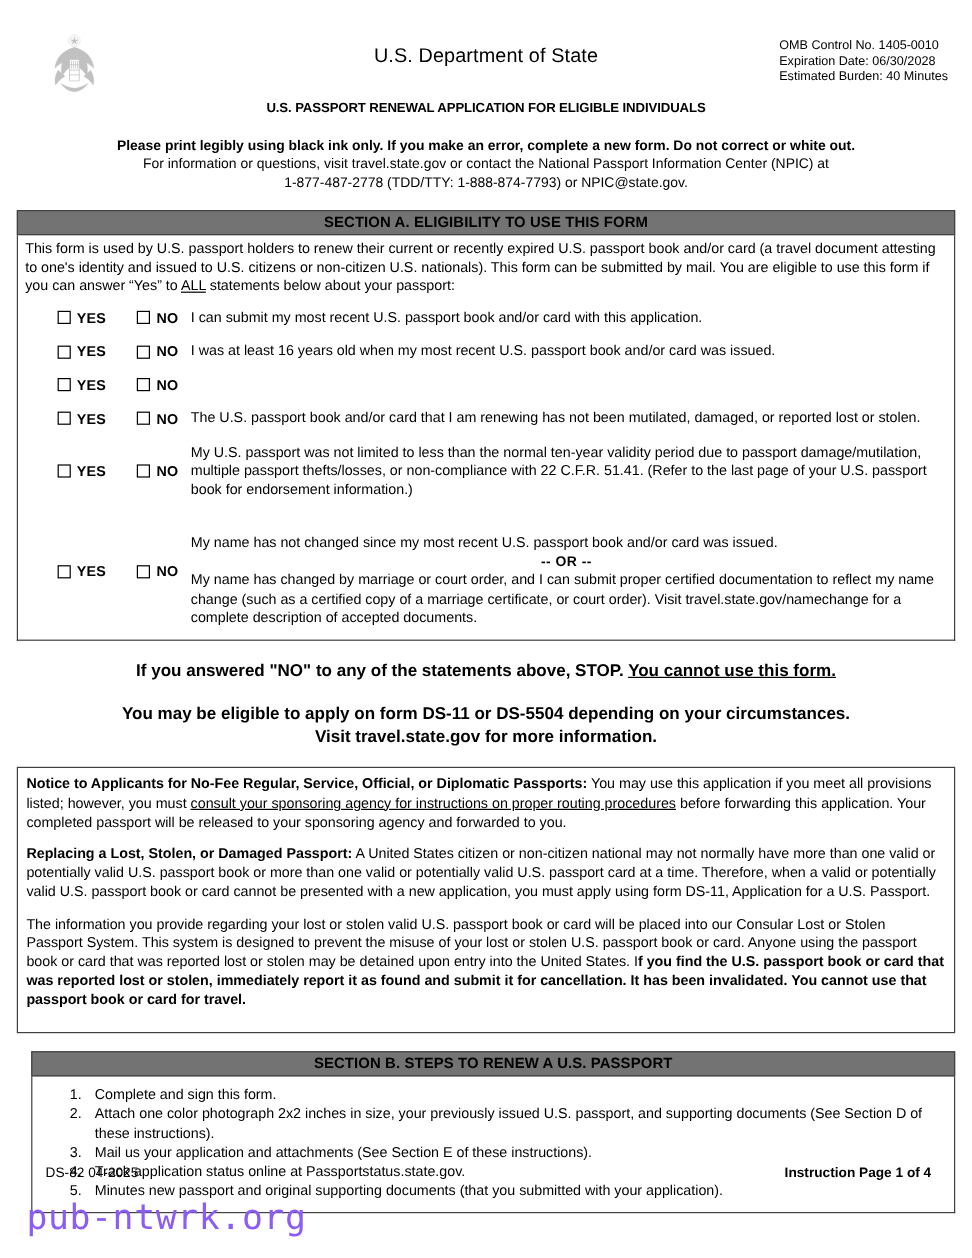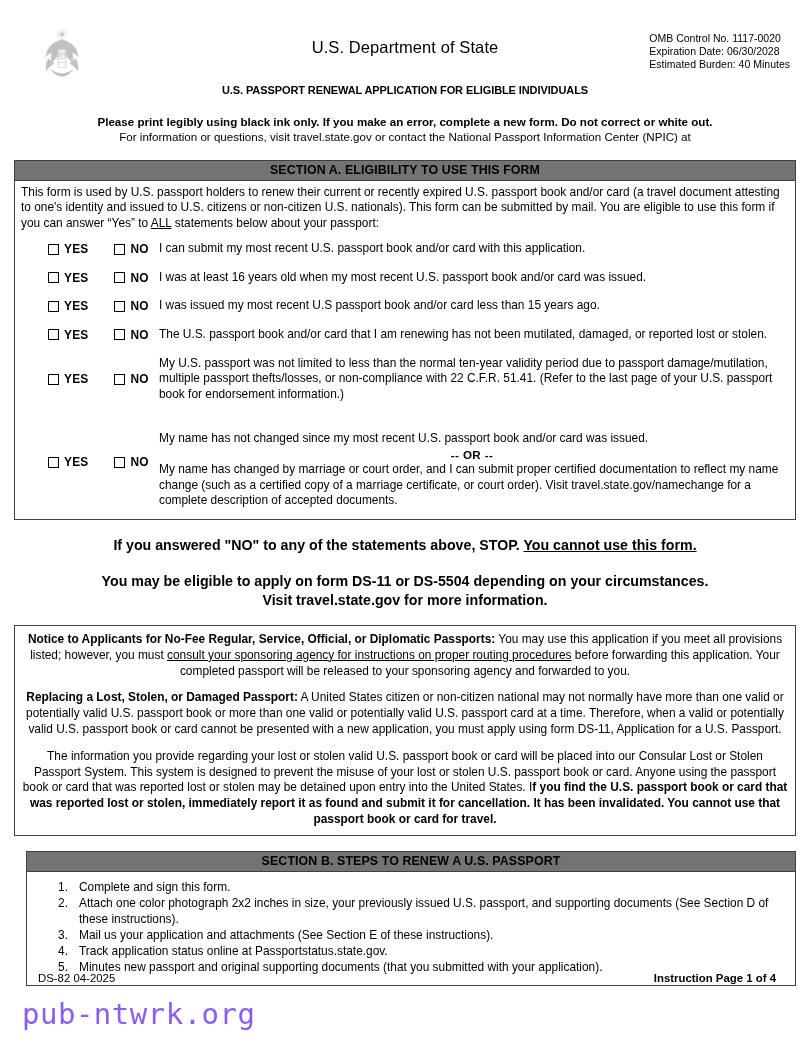--- a/index.html
+++ b/index.html
@@ -53,21 +53,21 @@
     font-weight: bold;
     font-size: 12.4px;
     padding: 2px 0 3px;
     letter-spacing: 0.1px;
   }
   .boxed {
     border: 1px solid #404040;
     border-top: none;
     padding: 4px 6px 6px 6px;
   }
-  .box-standalone { border: 1px solid #404040; padding: 6px 7px 7px 7px; text-align: center; }
+  .box-standalone { border: 1px solid #404040; padding: 6px 7px 18px 7px; }
 
   .para { font-size: 11.9px; line-height: 15.6px; }
   .para + .para { margin-top: 11px; }
   u.plain { text-decoration: underline; }
 
   
   .elig { margin-top: 10px; }
   .elig-row {
     display: flex;
     align-items: center;
@@ -155,31 +155,32 @@
             <line x1="43" y1="65" x2="57" y2="65"></line>
           </g>
           <path d="M26 58 C22 64 20 72 22 80 C26 74 31 70 36 67 Z"></path>
           <path d="M74 58 C78 64 80 72 78 80 C74 74 69 70 64 67 Z"></path>
           <path d="M30 78 C36 82 44 85 50 85 C56 85 64 82 70 78 C64 86 57 90 50 90 C43 90 36 86 30 78 Z"></path>
         </g>
       </svg>
     </span>
     <div class="dept-title">U.S. Department of State</div>
     <div class="omb">
-      <div>OMB Control No. 1117-0020</div>
+      <div>OMB Control No. 1405-0010</div>
       <div>Expiration Date: 06/30/2028</div>
       <div>Estimated Burden: 40 Minutes</div>
     </div>
   </div>
 
   <div class="form-title">U.S. PASSPORT RENEWAL APPLICATION FOR ELIGIBLE INDIVIDUALS</div>
 
   <div class="intro">
     <div class="line1">Please print legibly using black ink only. If you make an error, complete a new form. Do not correct or white out.</div>
     <div class="line2">For information or questions, visit travel.state.gov or contact the National Passport Information Center (NPIC) at</div>
+    <div class="line3">1-877-487-2778  (TDD/TTY: 1-888-874-7793) or NPIC@state.gov.</div>
   </div>
 
   <div style="margin-top:15px;">
     <div class="section-band">SECTION A. ELIGIBILITY TO USE THIS FORM</div>
     <div class="boxed">
 
       <div class="para"><span>This form is used by U.S. passport holders to renew their current or recently expired U.S. passport book and/or card (a travel document attesting to one's identity and issued to U.S. citizens or non-citizen U.S. nationals). This form can be submitted by mail. You are eligible to use this form if you can answer “Yes” to </span><u class="plain">ALL</u><span> statements below about your passport:</span></div>
 
       <div class="elig">
 
@@ -215,21 +216,20 @@
           <div class="cb-group">
             <span class="cb-pair">
                 <span class="cb"></span>
                 <span class="cb-label">YES</span>
               </span>
             <span class="cb-pair no">
                 <span class="cb"></span>
                 <span class="cb-label">NO</span>
               </span>
           </div>
-          <div class="elig-text">I was issued my most recent U.S passport book and/or card less than 15 years ago.</div>
         </div>
 
         <div class="elig-row">
           <div class="cb-group">
             <span class="cb-pair">
                 <span class="cb"></span>
                 <span class="cb-label">YES</span>
               </span>
             <span class="cb-pair no">
                 <span class="cb"></span>

